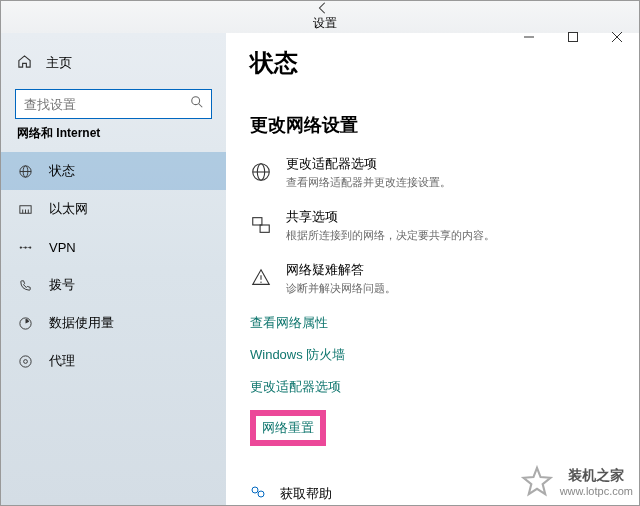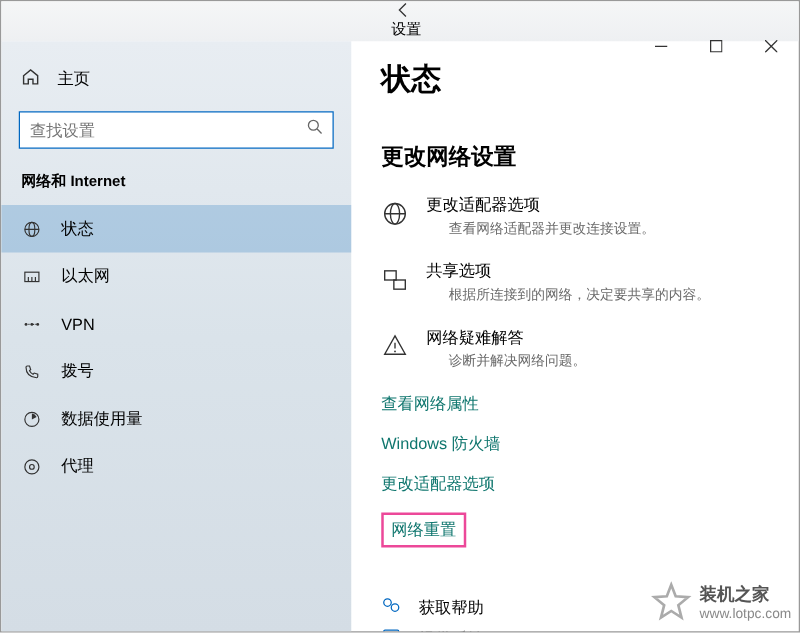--- a/index.html
+++ b/index.html
@@ -3,43 +3,43 @@
   <meta charset="utf-8">
   <style>
     * { margin: 0; padding: 0; box-sizing: border-box; font-family: "Microsoft YaHei", "Segoe UI", sans-serif; }
     body { width: 640px; height: 506px; overflow: hidden; background: #fff; border: 1px solid #999; position: relative; }
     .titlebar { height: 32px; display: flex; align-items: center; padding-left: 6px; background: linear-gradient(180deg, #f5f6f7 0%, #eef0f2 100%); flex-direction: column; }
     .titlebar .back { width: 30px; height: 32px; display: flex; align-items: center; justify-content: center; }
     .titlebar .title { font-size: 12px; margin-left: 4px; }
     .winctrl { margin-left: auto; display: flex; height: 32px; }
     .winctrl div { width: 44px; display: flex; align-items: center; justify-content: center; }
     .container { display: flex; height: calc(506px - 32px); }
-    .sidebar { width: 280px; background: linear-gradient(180deg, #e8edf2 0%, #dae3ea 50%, #d4dde5 100%); padding-top: 12px; }
+    .sidebar { width: 225px; background: linear-gradient(180deg, #e8edf2 0%, #dae3ea 50%, #d4dde5 100%); padding-top: 12px; }
     .home-row { display: flex; align-items: center; height: 36px; padding-left: 16px; font-size: 13px; }
     .home-row .icon { margin-right: 14px; }
-    .search-wrap { margin: 8px 14px 14px 14px; border-radius: 13px; }
+    .search-wrap { margin: 8px 14px 2px 14px; border-radius: 13px; }
     .search { width: 100%; height: 30px; border: 1px solid #0067c0; background: #fff; font-size: 13px; padding: 0 28px 0 8px; outline: none; }
     .search-box { position: relative; }
     .search-icon { position: absolute; right: 8px; top: 50%; transform: translateY(-50%); }
     .section-label { font-size: 12px; font-weight: 600; padding: 4px 12px 10px 16px; }
     .nav-item { display: flex; align-items: center; height: 38px; padding-left: 16px; font-size: 13px; cursor: default; }
     .nav-item.active { background: rgba(0, 100, 180, 0.22); }
     .nav-item .icon { width: 16px; margin-right: 16px; display: flex; align-items: center; justify-content: center; }
     .main { flex: 1; padding: 14px 20px 0 24px; overflow: hidden; }
     .page-title { font-size: 24px; font-weight: 600; margin-bottom: 34px; }
     .sub-title { font-size: 18px; font-weight: 600; margin-bottom: 18px; margin-top: 25px; }
     .opt-row { display: flex; margin-bottom: 18px; align-items: center; }
     .opt-row .icon { width: 24px; margin-right: 12px; margin-top: 2px; flex-shrink: 0; }
     .opt-row .txt h4 { font-size: 13px; font-weight: 400; }
-    .opt-row .txt p { font-size: 11px; color: #6a6a6a; margin-top: 2px; margin-left: 18px; }
+    .opt-row .txt p { font-size: 11px; color: #6a6a6a; margin-top: 2px; }
     .link { color: #0f766e; font-size: 13px; display: block; margin-bottom: 14px; cursor: pointer; }
-    .link.highlight { border: 2px solid #ec4899; padding: 3px 6px; display: inline-block; }
+    .link.highlight { border: 6px solid #ec4899; padding: 3px 6px; display: inline-block; }
     .help-row { display: flex; align-items: flex-end; font-size: 13px; margin-top: 6px; }
     .help-row .icon { width: 20px; margin-right: 10px; }
-    .watermark { position: absolute; right: 6px; bottom: 6px; text-align: left; display: flex; align-items: center; gap: 6px; margin-top: 44px; }
+    .watermark { position: absolute; right: 6px; bottom: 6px; text-align: center; display: flex; align-items: center; gap: 6px; margin-top: 44px; }
     .watermark svg { opacity: .7; }
     .watermark .wm-t { font-size: 14px; font-weight: 600; color: #555; }
     .watermark .wm-u { font-size: 11px; color: #888; }
   </style>
 </head>
 <body>
 
 <div class="titlebar">
   <div class="back">
     <svg width="14" height="14" viewBox="0 0 16 16">

